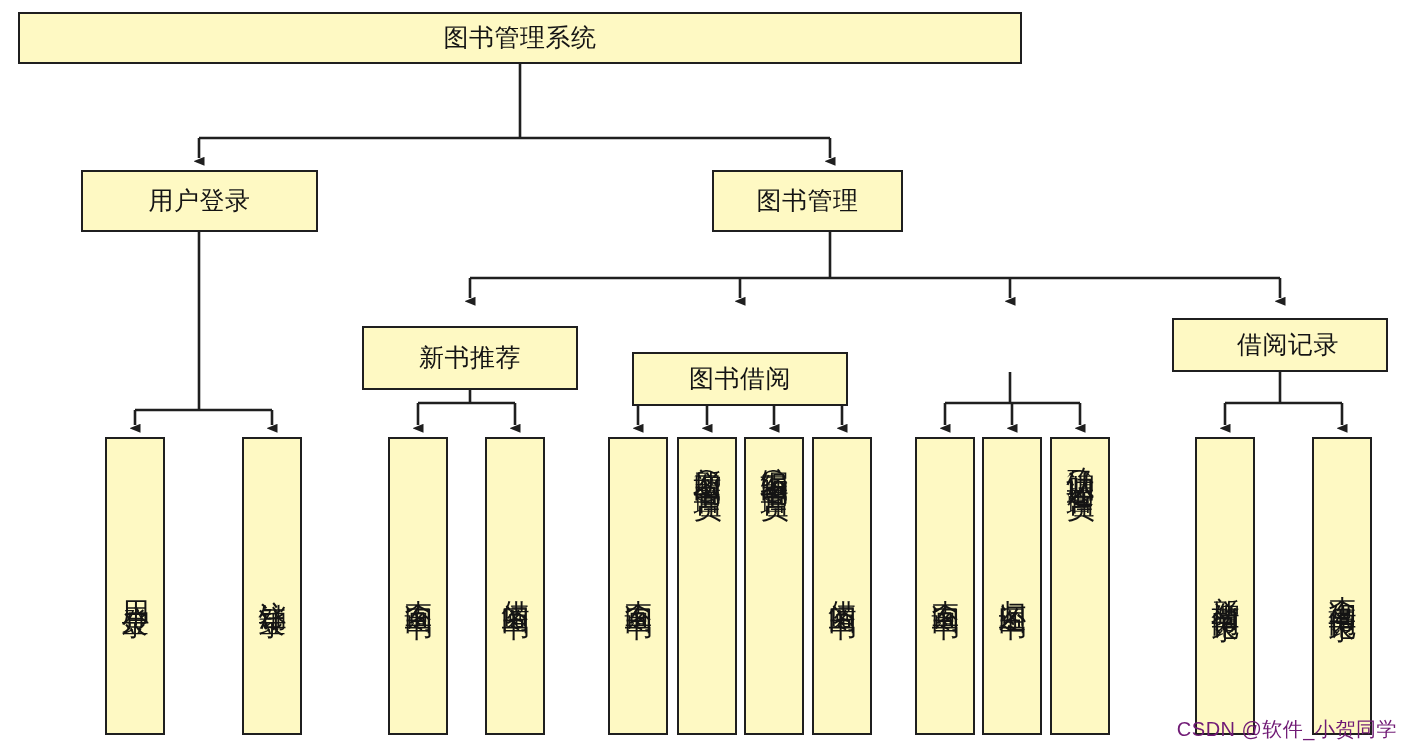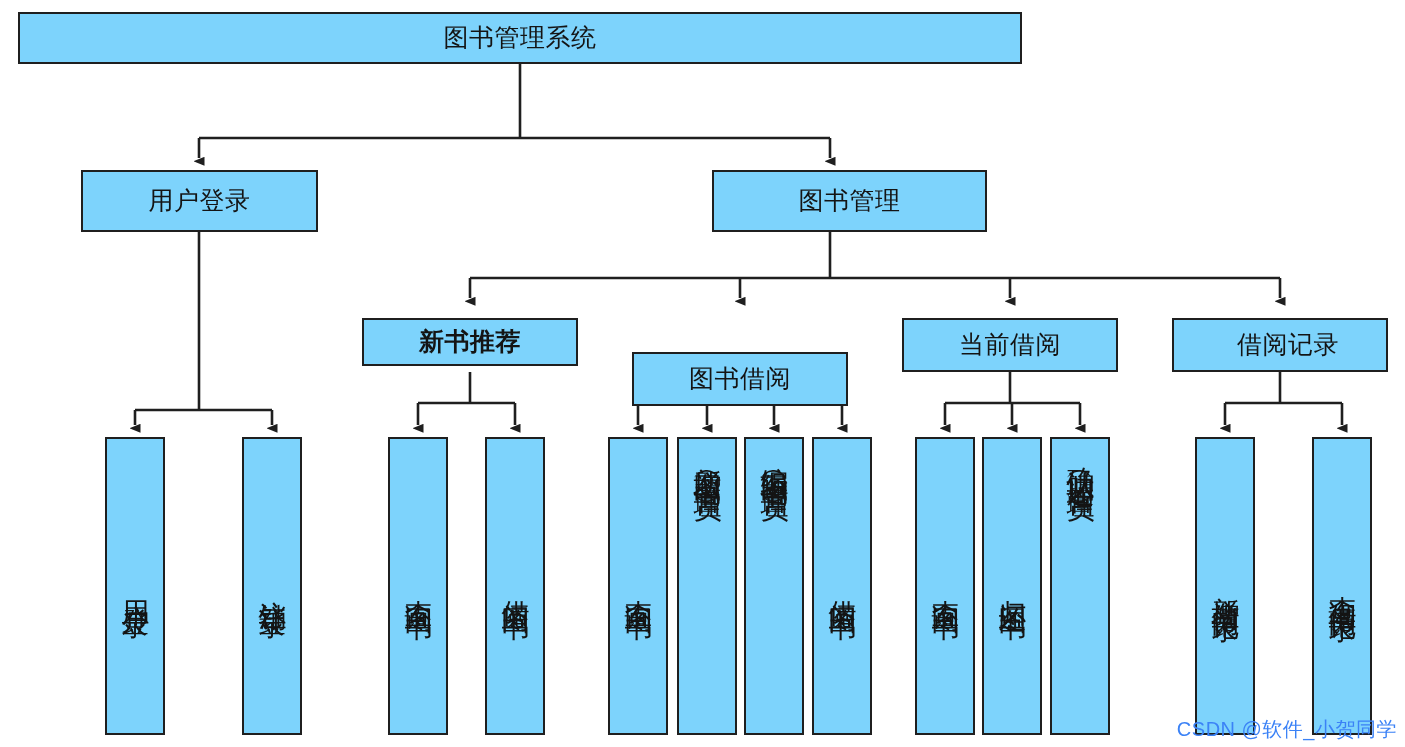--- a/index.html
+++ b/index.html
@@ -9,21 +9,21 @@
     font-family:"Liberation Sans","DejaVu Sans",sans-serif;
     position:relative;
     overflow:hidden;
   }
   #canvas{position:absolute;left:0;top:0;width:1405px;height:747px;}
   #links{position:absolute;left:0;top:0;width:1405px;height:747px;}
   .node{
     position:absolute;
     box-sizing:border-box;
     border:2px solid #1f1f1f;
-    background:#7dd3fc;
+    background:#fef9c3;
     display:flex;
     align-items:center;
     justify-content:center;
     color:#141414;
   }
   .node .label{
     display:block;
     text-align:center;
     line-height:1.02;
     white-space:nowrap;
@@ -47,21 +47,21 @@
     line-height:1.0;
     letter-spacing:4px;
     white-space:nowrap;
   }
   .node.v.mid{align-items:center;padding-top:0;}
   .watermark{
     position:absolute;
     right:8px;
     bottom:4px;
     font-size:20px;
-    color:#3b82f6;
+    color:#701a75;
     white-space:nowrap;
     letter-spacing:0.5px;
   }
 </style>
 </head>
 <body>
 
 <div id="canvas">
 
   <svg id="links" viewBox="0 0 1405 747" xmlns="http://www.w3.org/2000/svg">
@@ -116,32 +116,29 @@
     </g>
   </svg>
 
   <div class="node h root" style="left:18px;top:12px;width:1004px;height:52px;">
     <span class="label">图书管理系统</span>
   </div>
 
   <div class="node h" style="left:81px;top:170px;width:237px;height:62px;">
     <span class="label">用户登录</span>
   </div>
-  <div class="node h" style="left:712px;top:170px;width:275px;height:62px;">
+  <div class="node h" style="left:712px;top:170px;width:191px;height:62px;">
     <span class="label">图书管理</span>
   </div>
 
-  <div class="node h" style="left:362px;top:318px;width:216px;height:48px;font-weight:bold;">
+  <div class="node h" style="left:362px;top:326px;width:216px;height:64px;">
     <span class="label">新书推荐</span>
   </div>
   <div class="node h" style="left:632px;top:318px;width:216px;height:54px;margin-top:34px;">
     <span class="label">图书借阅</span>
-  </div>
-  <div class="node h" style="left:902px;top:318px;width:216px;height:54px;">
-    <span class="label">当前借阅</span>
   </div>
   <div class="node h" style="left:1172px;top:318px;width:216px;height:54px;padding-left:16px;">
     <span class="label">借阅记录</span>
   </div>
 
   <div class="node v mid" style="left:105px;top:437px;width:60px;height:298px;">
     <span class="label">用户登录</span>
   </div>
   <div class="node v mid" style="left:242px;top:437px;width:60px;height:298px;">
     <span class="label">注销登录</span>

